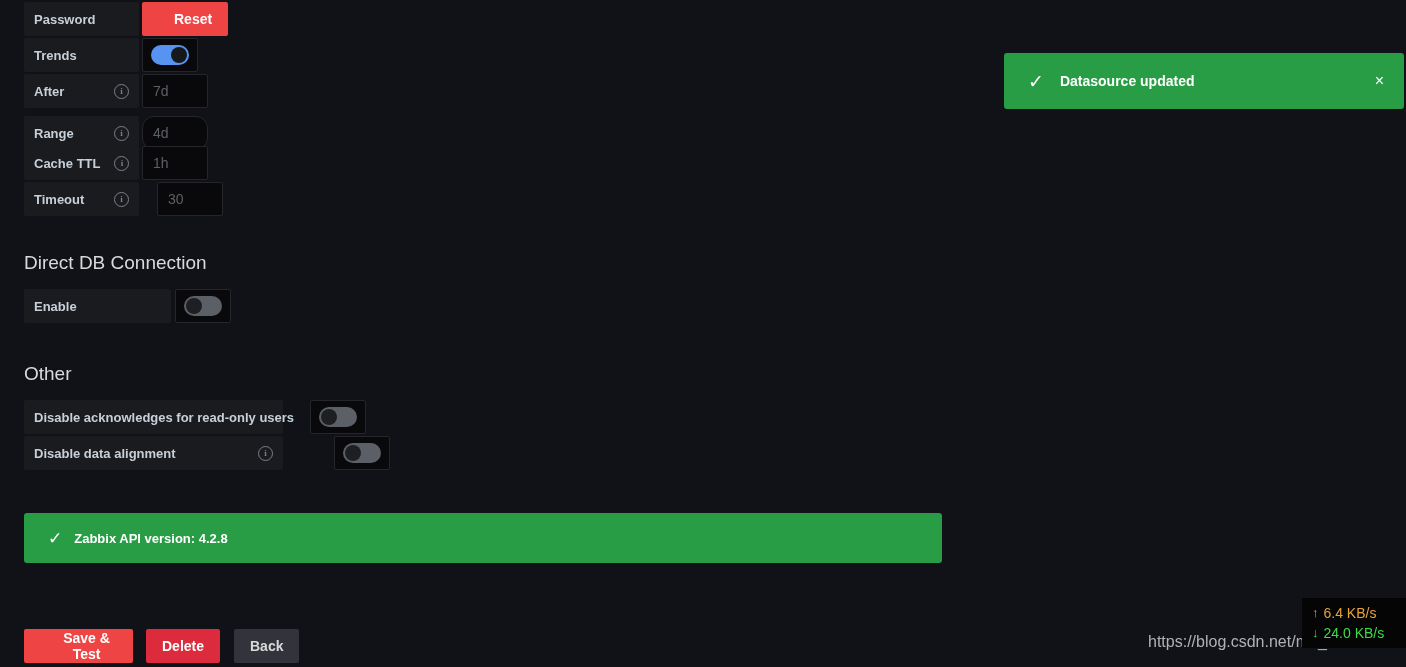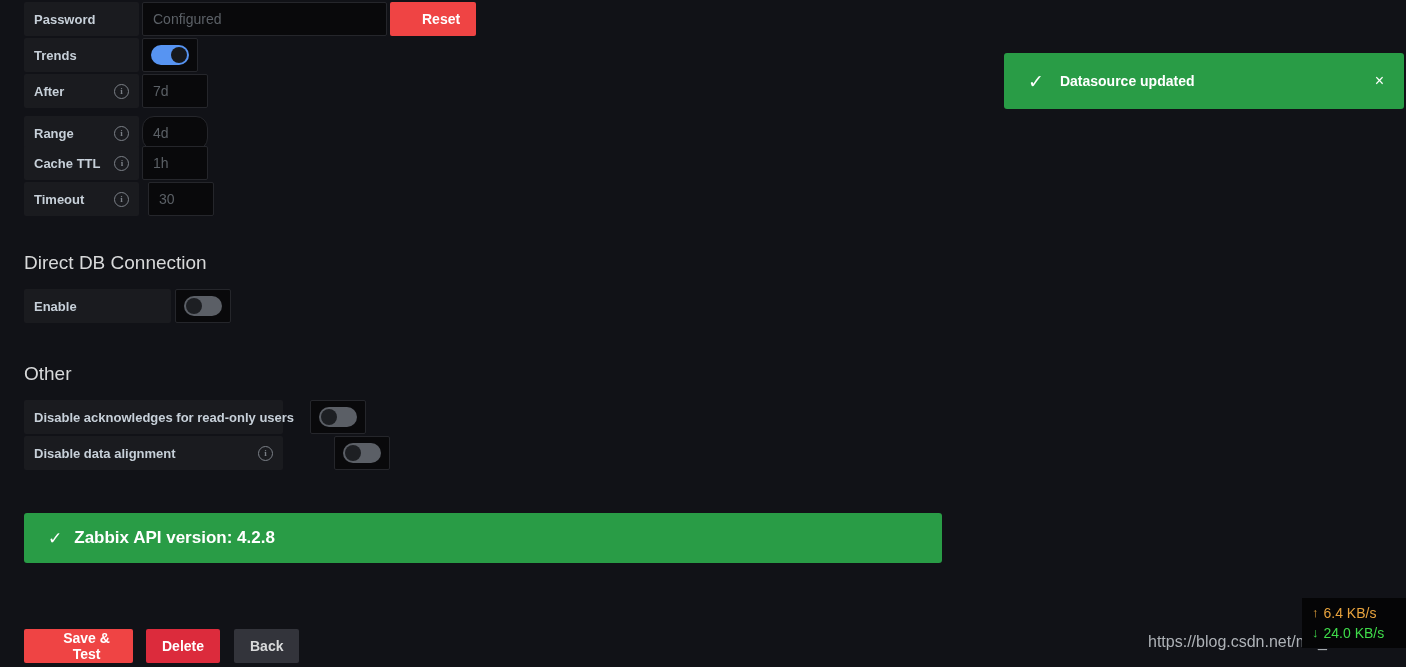--- a/index.html
+++ b/index.html
@@ -125,21 +125,21 @@
     display: flex;
     align-items: center;
     color: #fff;
   }
   .alert-check {
     font-size: 17px;
     margin-left: 24px;
     margin-right: 12px;
     line-height: 1;
   }
-  .alert-text { font-size: 17px; font-weight: bold; }
+  .alert-text { font-size: 13px; font-weight: bold; }
 
   .toast {
     position: absolute;
     background: #299c46;
     border-radius: 3px;
     display: flex;
     align-items: center;
     color: #fff;
   }
   .toast-check { font-size: 19px; margin-left: 24px; margin-right: 16px; line-height: 1; }
@@ -179,21 +179,20 @@
 </style>
 </head>
 <body>
 
 <div class="page">
 
   <div class="form-row" style="left:24px; top:2px;">
     <div class="field-label" style="width:115px;">
       <span class="lbl-text">Password</span>
     </div>
-    <input class="text-input" style="width: 245px; margin-left: 3px;" value="" placeholder="Configured">
     <button class="btn btn-primary" style="margin-left:3px;">Reset</button>
   </div>
 
   <div class="form-row" style="left:24px; top:38px;">
     <div class="field-label" style="width:115px;">
       <span class="lbl-text">Trends</span>
     </div>
     <div class="toggle-wrap" style="margin-left:3px;">
       <div class="toggle on">
         <div class="knob"></div>
@@ -227,21 +226,21 @@
     </div>
     <input class="text-input" style="width: 66px; margin-left: 3px;" value="" placeholder="1h">
   </div>
 
   <div class="form-row" style="left:24px; top:182px;">
     <div class="field-label" style="width:115px;">
       <span class="lbl-text">Timeout</span>
       <span class="spacer"></span>
       <span class="info-icon">i</span>
     </div>
-    <input class="text-input" style="width: 66px; margin-left: 9px;" value="" placeholder="30">
+    <input class="text-input" style="width: 66px; margin-left: 18px;" value="" placeholder="30">
   </div>
 
   <div class="section-heading" style="left:24px; top:252px;">Direct DB Connection</div>
 
   <div class="form-row" style="left:24px; top:289px;">
     <div class="field-label" style="width:147px;">
       <span class="lbl-text">Enable</span>
     </div>
     <div class="toggle-wrap" style="margin-left:4px;">
       <div class="toggle">

